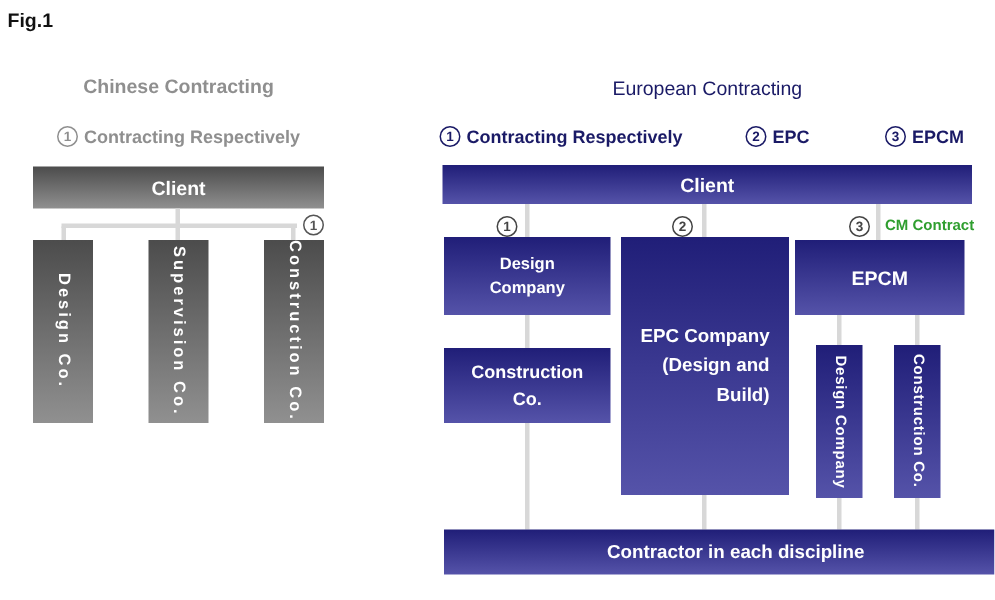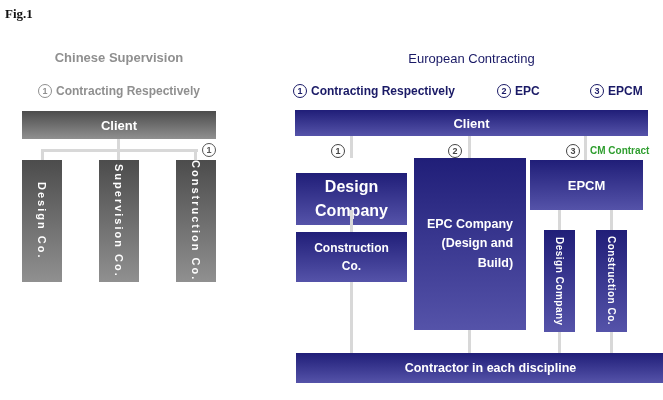--- a/index.html
+++ b/index.html
@@ -2,21 +2,21 @@
 <html><head>
 <meta charset="utf-8">
 <style>
   html,body { margin:0; padding:0; background:#fff; }
   .canvas {
     position:relative; width:663px; height:400px; background:#ffffff;
     font-family:"Liberation Sans", sans-serif; overflow:hidden;
   }
   .abs { position:absolute; }
 
-  .fig-label { left:5px; top:6px; font-size:13px; font-weight:bold; color:#111111;font-family:Liberation Serif, serif; }
+  .fig-label { left:5px; top:6px; font-size:13px; font-weight:bold; color:#111111; }
 
   
   .cn-title  { left:22px;  top:50px; width:194px; text-align:center;
                font-size:13px; font-weight:bold; color:#8F8F8F; }
   .eu-title  { left:295px; top:51px; width:353px; text-align:center;
                font-size:13px; font-weight:normal; color:#1A1A66; }
   .legend-item { display:flex; align-items:center; gap:4px;
                  font-size:12px; font-weight:bold; }
   .cn-legend { left:22px; top:84px; width:194px; justify-content:center; color:#8F8F8F; }
   .eu-leg-1  { left:293px; top:84px; color:#1A1A66; }
@@ -46,21 +46,21 @@
   .cn-client { left:22px; top:111px; width:194px; height:28px; font-size:13px; }
   .cn-bar    { top:160px; width:40px; height:122px; }
   .cn-bar-1  { left:22px; }  .cn-bar-2 { left:99px; }  .cn-bar-3 { left:176px; }
   .vtext {
     writing-mode:vertical-rl; text-orientation:mixed;
     font-weight:bold; color:#ffffff; white-space:nowrap;
   }
   .cn-bar .vtext { font-size:11px; letter-spacing:2px; }
 
   .eu-client   { left:295px; top:110px; width:353px; height:26px; font-size:13px; }
-  .eu-design1  { left:296px; top:158px; width:111px; height:52px; font-size:16px; line-height:1.5;margin-top:15px; }
+  .eu-design1  { left:296px; top:158px; width:111px; height:52px; font-size:11px; line-height:1.5; }
   .eu-constr1  { left:296px; top:232px; width:111px; height:50px; font-size:12px; line-height:1.5; }
   .eu-epc      { left:414px; top:158px; width:112px; height:172px; font-size:12.5px; line-height:1.55;text-align:right; }
   .eu-epcm     { left:530px; top:160px; width:113px; height:50px; font-size:13px; }
   .eu-vbox     { top:230px; width:31px; height:102px; }
   .eu-vdesign  { left:544px; } .eu-vconstr { left:596px; }
   .eu-vbox .vtext { font-size:10px; letter-spacing:0.5px; }
   .eu-bottom   { left:296px; top:353px; width:349px; height:30px; font-size:12.5px;padding-left:20px; }
   .preline { white-space:pre-line; }
 
   
@@ -89,21 +89,21 @@
   .ln-eu-b3b { left:610px; top:332px; width:3px; height:21px; }
 </style>
 </head>
 <body>
 
 <div class="canvas">
 
   <div class="abs fig-label">Fig.1</div>
 
   <div>
-    <div class="abs cn-title">Chinese Supervision</div>
+    <div class="abs cn-title">Chinese Contracting</div>
 
     <div class="abs legend-item cn-legend">
       <span class="circ">1</span>
       <span>Contracting Respectively</span>
     </div>
 
     <div class="abs gray-bar cn-client">Client</div>
 
     <div class="abs line ln-cn-stub"></div>
     <div class="abs line ln-cn-horiz"></div>

